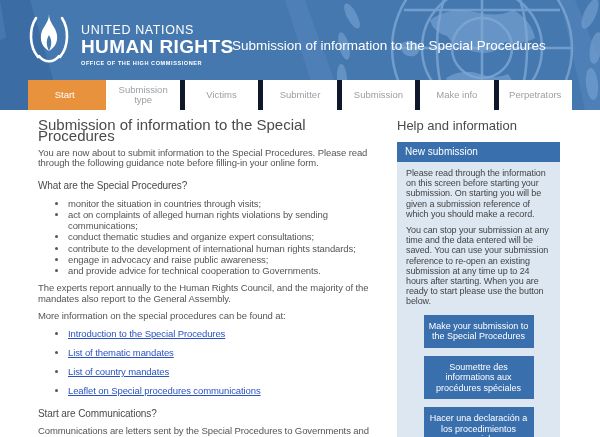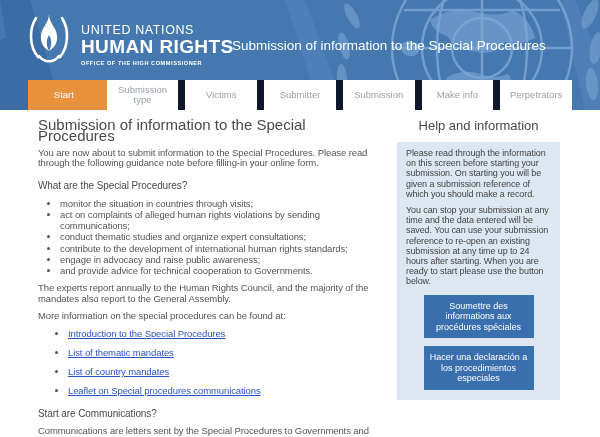--- a/index.html
+++ b/index.html
@@ -13,40 +13,40 @@
   .logo-wrap{position:absolute;left:26px;top:10px;display:flex;align-items:flex-end;}
   .org-text{margin-left:9px;color:#fff;}
   .org-l1{font-size:12.5px;font-weight:400;letter-spacing:.6px;line-height:1.15;}
   .org-l2{font-size:19px;font-weight:700;letter-spacing:.4px;line-height:1.1;}
   .org-l3{font-size:5.6px;font-weight:700;letter-spacing:.55px;margin-top:2px;}
   .hdr-title{position:absolute;left:232px;top:38px;color:#fff;font-size:13.5px;font-weight:400;}
 
   
   .tabs{position:absolute;left:28px;top:80px;width:544px;height:30px;display:flex;background:#fff;}
   .tab{flex:1;display:flex;align-items:center;justify-content:center;text-align:center;
-       font-size:9.5px;color:#9aa0a6;background:#fff;border-right:7px solid #0f172a;
+       font-size:9.5px;color:#9aa0a6;background:#fff;border-right:5px solid #0f172a;
        line-height:1.1;padding:0 2px;cursor:pointer;position:relative;}
   .tab:last-child{border-right:none;}
   .tab.active{background:#e8923d;color:#fff;border-right-color:#e8923d;}
 
   
   .content{position:absolute;top:110px;left:0;width:600px;height:327px;background:#fff;z-index:1;}
   .maincol{position:absolute;left:38px;top:10px;width:347px;color:#555;
            font-size:9.5px;line-height:10.8px;letter-spacing:-0.1px;}
   .maincol h1{font-size:15px;font-weight:400;color:#4a4a4a;margin:0 0 6px;letter-spacing:0;}
   .maincol p{margin:0 0 6px;}
   .qhead{color:#4a4a4a;font-size:10px;margin:12px 0 7px !important;}
   .maincol ul{margin:0 0 6px;padding-left:22px;}
-  .maincol li{margin:0 0 .5px;}
+  .maincol li{margin:0 8px .5px;}
   .maincol a{color:#2b52c3;text-decoration:underline;cursor:pointer;}
   .linklist li{margin:8px;}
 
   
   .sidebar{position:absolute;left:397px;top:8px;width:163px;}
-  .sb-head{font-size:13px;font-weight:400;color:#4a4a4a;margin:0 0 9px;text-align:center;}
+  .sb-head{font-size:13px;font-weight:400;color:#4a4a4a;margin:0 0 9px;}
   .sb-bar{background:#3a6fae;color:#fff;font-size:10px;padding:4px 8px 5px;}
   .sb-panel{background:#dde7f2;padding:6px 9px 10px;color:#444;
             font-size:9px;line-height:10.2px;letter-spacing:-0.1px;}
   .sb-panel p{margin:0 0 6px;}
   .sb-btn{display:block;width:110px;margin:8px auto 0;background:#3a6fae;color:#fff;
           border:none;font-family:"Liberation Sans",sans-serif;font-size:9px;line-height:10.5px;
           padding:6px 4px;text-align:center;cursor:pointer;}
 </style>
 </head>
 <body>
@@ -159,22 +159,24 @@
         <li><a>List of country mandates</a></li>
         <li><a>Leaflet on Special procedures communications</a></li>
       </ul>
 
       <p class="qhead">Start are Communications?</p>
       <p>Communications are letters sent by the Special Procedures to Governments and others, such as intergovernmental organisations, businesses, military or security companies.</p>
     </div>
 
     <div class="sidebar">
       <h2 class="sb-head">Help and information</h2>
+      <div class="sb-bar">New submission</div>
       <div class="sb-panel">
         <p>Please read through the information on this screen before starting your submission. On starting you will be given a submission reference of which you should make a record.</p>
         <p>You can stop your submission at any time and the data entered will be saved. You can use your submission reference to re-open an existing submission at any time up to 24 hours after starting. When you are ready to start please use the button below.</p>
+        <button class="sb-btn">Make your submission to the Special Procedures</button>
         <button class="sb-btn">Soumettre des informations aux procédures spéciales</button>
         <button class="sb-btn">Hacer una declaración a los procedimientos especiales</button>
       </div>
     </div>
 
   </div>
 </div>
 
 </body></html>

